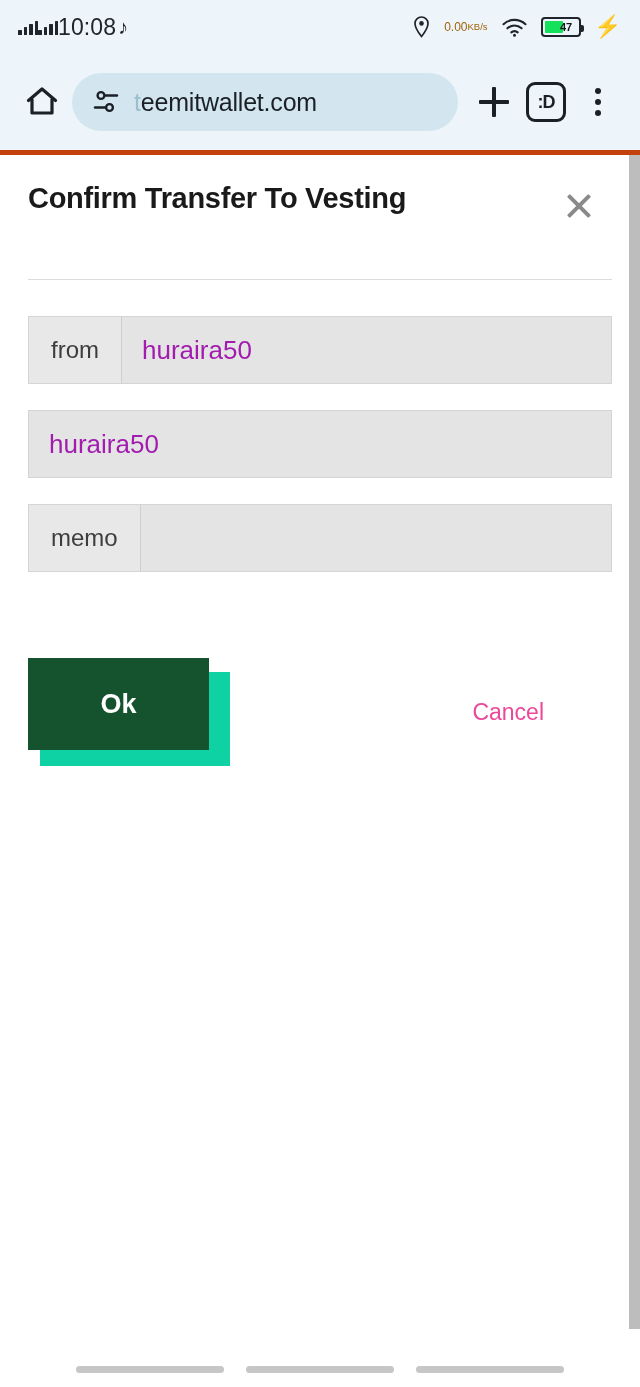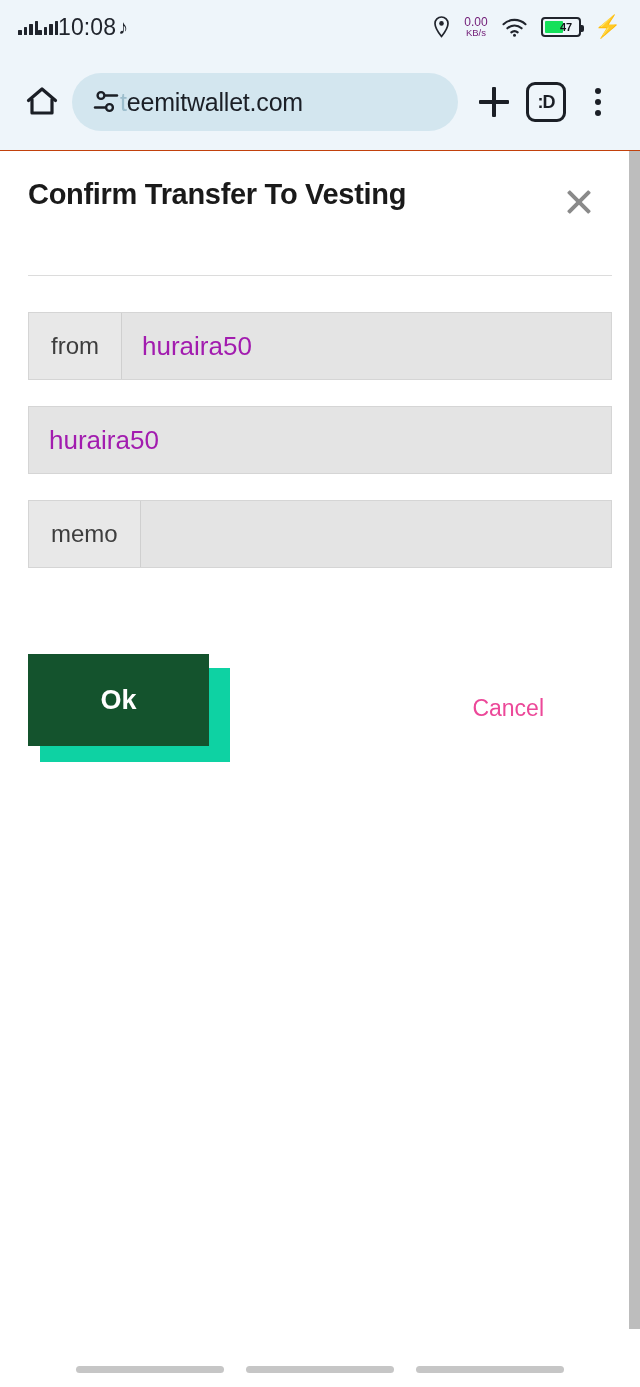--- a/index.html
+++ b/index.html
@@ -29,22 +29,22 @@
   .signal i:nth-child(1){ height:5px; }
   .signal i:nth-child(2){ height:8px; }
   .signal i:nth-child(3){ height:11px; }
   .signal i:nth-child(4){ height:14px; }
   .sb-time {
     font-size:23px; color:#20242c; letter-spacing:0.1px;
     font-family:"Liberation Sans", sans-serif;
   }
   .tiktok-icon { font-size:20px; color:#20242c; line-height:1; margin-left:2px; }
   .netspeed {
-    display:flex; flex-direction:column; align-items:center;
-    line-height:1.02; color:#701a75;
+    display:flex; flex-direction:row; align-items:center;
+    line-height:1.02; color:#a16207;
   }
   .netspeed .v { font-size:12px; }
   .netspeed .u { font-size:9.5px; }
   .battery {
     width:40px; height:20px; border:2px solid #20242c; border-radius:4px;
     position:relative; display:flex; align-items:center; padding:2px;
   }
   .battery:after {
     content:""; position:absolute; right:-5px; top:6px;
     width:3px; height:7px; background:#20242c; border-radius:0 2px 2px 0;
@@ -68,21 +68,21 @@
   }
   .tb-icon {
     width:52px; height:52px;
     display:flex; align-items:center; justify-content:center;
     flex:0 0 auto;
   }
   .urlbar {
     flex:1 1 auto; height:58px;
     background:#d3e6ef; border-radius:29px;
     display:flex; align-items:center;
-    padding:0 20px; 
+    padding:0 20px; gap:14px;
     margin:0 10px 0 4px;
     overflow:hidden;
   }
   .url-text {
     font-size:25px; color:#1b1f26; white-space:nowrap;
     letter-spacing:-0.2px;
   }
   .url-text .dim { color:#9dbecd; }
   .plus {
     position:relative; width:30px; height:30px;
@@ -98,21 +98,21 @@
     font-size:18px; color:#1b1f26; font-weight:bold; letter-spacing:-1px;
   }
   .kebab { display:flex; flex-direction:column; gap:5px; align-items:center; }
   .kebab span { width:6px; height:6px; border-radius:50%; background:#1b1f26; display:block; }
 
   
   .page {
     position:absolute; top:150px; left:0;
     width:640px; height:1237px;
     background:#ffffff;
-    border-top:1px solid #c2410c;
+    border-top:5px solid #c2410c;
   }
   .scrollbar {
     position:absolute; top:0; right:0;
     width:11px; height:1185px;
     background:#bdbdbd;
   }
 
   .dialog { padding:0 28px; }
 
   .dlg-header {

